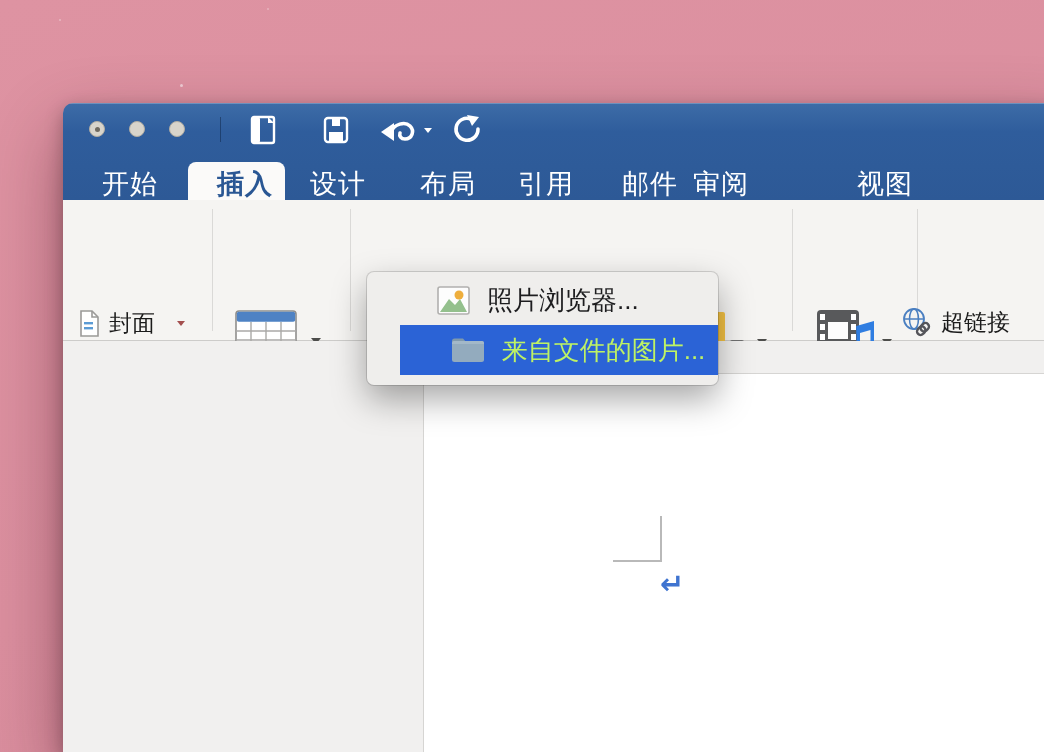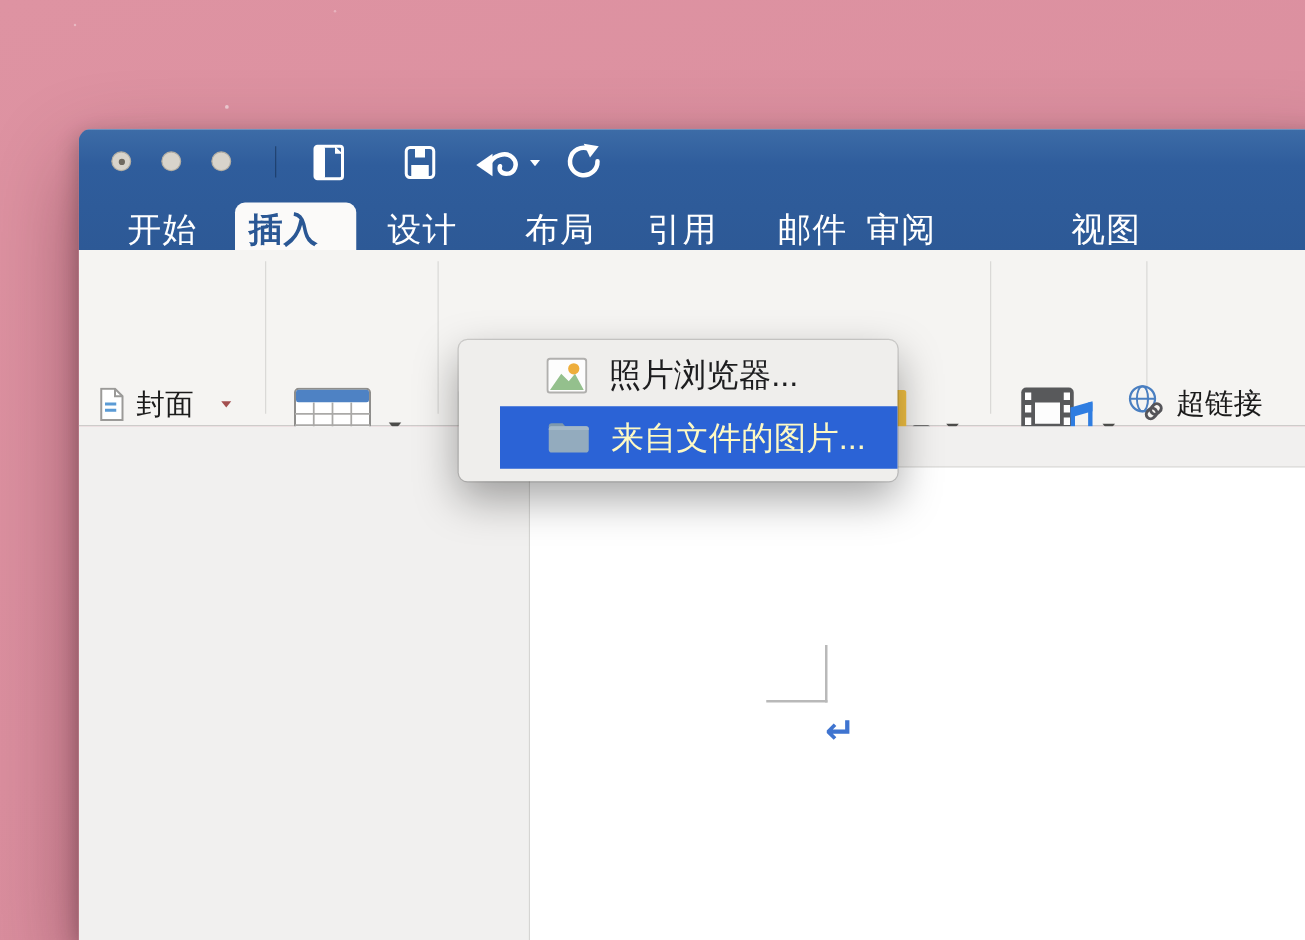--- a/index.html
+++ b/index.html
@@ -45,21 +45,21 @@
            border:1px solid #b1b0ae;border-radius:9px;box-sizing:border-box;}
   .pic-frame{position:absolute;left:11px;top:16px;width:54px;height:43px;background:#fdfdfd;
              border:1px solid #bdbcba;box-sizing:border-box;overflow:hidden;}
 
   
   .ctx-menu{position:absolute;left:304px;top:169px;width:351px;height:113px;
             background:#efeeec;border-radius:7px;z-index:50;padding-top:3px;box-sizing:border-box;
             box-shadow:0 0 0 1px rgba(0,0,0,.14),0 14px 34px rgba(0,0,0,.35);padding-left:33px;}
   .mi{height:50px;display:flex;align-items:center;padding-left:37px;gap:17px;
       font-size:26px;color:#1d1d1f;white-space:nowrap;}
-  .mi.hl{background:#2b63d6;color:#fef9c3;}
+  .mi.hl{background:#2b63d6;color:#bef264;justify-content:center;}
 
   
   .docarea{position:absolute;left:0;top:238px;width:100%;height:411px;background:#f1f0ef;}
   .page{position:absolute;left:360px;top:32px;width:621px;height:379px;background:#fff;
         border-left:1px solid #d6d5d3;border-top:1px solid #d6d5d3;box-sizing:border-box;}
   .mark{position:absolute;background:#b9b9b9;}
   .pmark{position:absolute;left:236px;top:196px;color:#3f74d0;font-size:29px;font-weight:bold;
          font-family:"DejaVu Sans",sans-serif;line-height:1;}
   svg{display:block;}
 </style>
@@ -106,21 +106,21 @@
       </div>
       <div class="tb-btn" style="left:388px;width:32px">
         <svg width="30" height="32" viewBox="0 0 30 32">
           <path d="M19,5 A11,11 0 1 0 26,15" fill="none" stroke="#fff" stroke-width="3.6" stroke-linecap="round"></path>
           <path d="M15,1 L27,3 L20,12 Z" fill="#fff"></path>
         </svg>
       </div>
 
       <div class="tab-active-bg"></div>
       <div class="tab" style="left:67px">开始</div>
-      <div class="tab active" style="left:164px">插入</div>
+      <div class="tab active" style="left:182px">插入</div>
       <div class="tab" style="left:275px">设计</div>
       <div class="tab" style="left:385px">布局</div>
       <div class="tab" style="left:483px">引用</div>
       <div class="tab" style="left:587px">邮件</div>
       <div class="tab" style="left:658px">审阅</div>
       <div class="tab" style="left:822px">视图</div>
     </div>
 
     <div class="ribbon">
 

